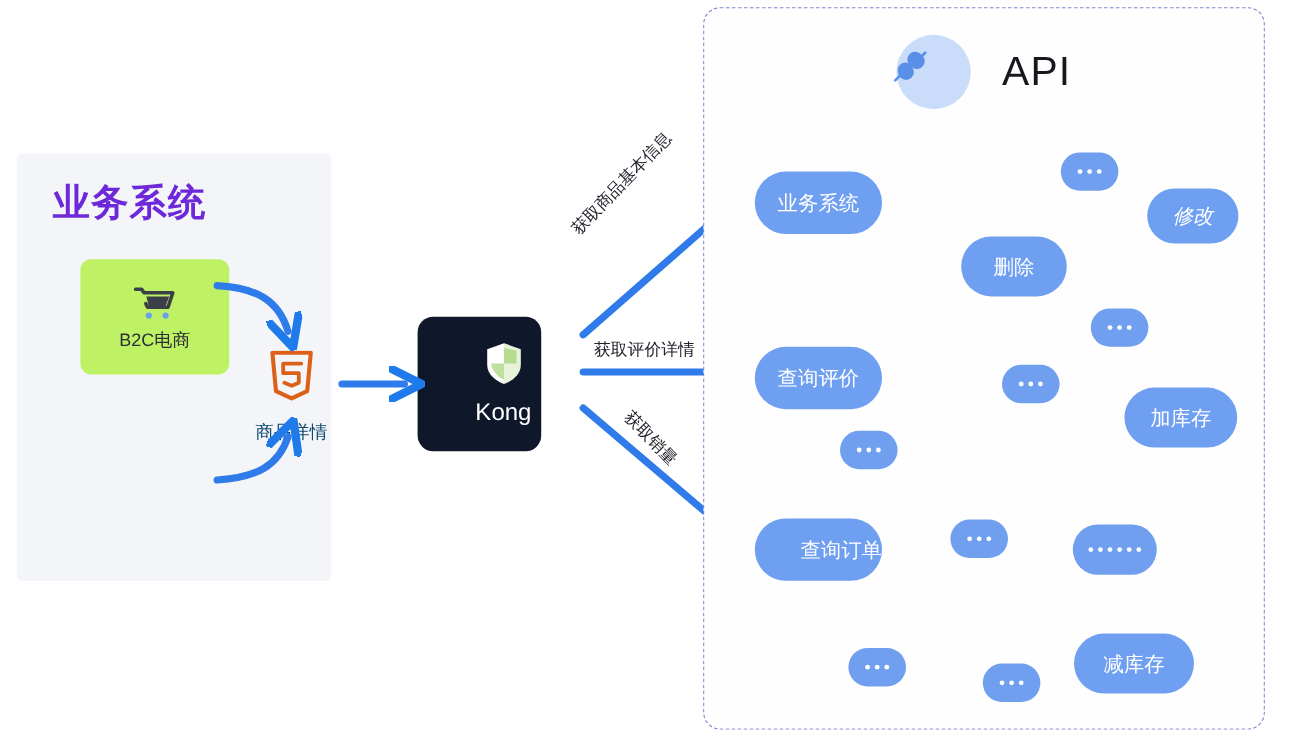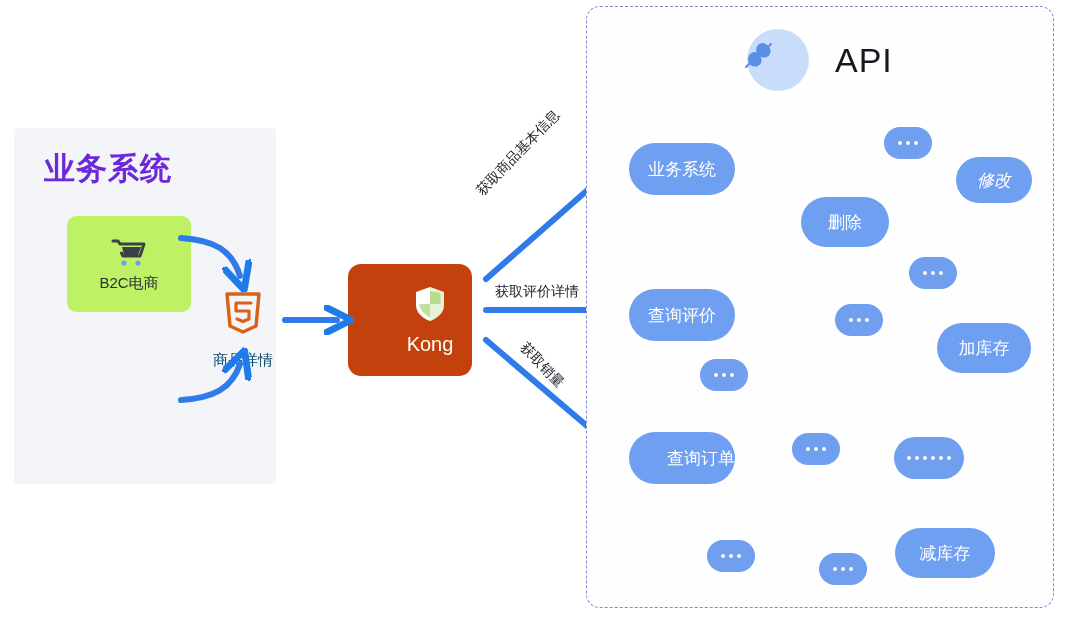--- a/index.html
+++ b/index.html
@@ -37,22 +37,22 @@
   .sys-label { font-size: 15px; color: #2b2f36; }
 
   
   .html5-node { position: absolute; left: 205px; top: 292px; width: 76px; text-align:center; }
   .html5-logo { display:flex; justify-content:center; }
   .html5-label { font-size: 15px; color: #0c4a6e; margin-top: 15px; white-space: nowrap; }
 
   
   .kong-box {
     position: absolute; left: 348px; top: 264px;
-    width: 124px; height: 112px;
-    background: #c2410c;
+    width: 103px; height: 112px;
+    background: #0f172a;
     border-radius: 13px;
     display:flex; flex-direction:column; align-items:center; justify-content:center;padding-left:40px;
   }
   .kong-label { color: #ffffff; font-size: 20px; margin-top: 6px; }
 
   
   .api-panel {
     position: absolute; left: 586px; top: 6px;
     width: 468px; height: 602px;
     border: 1.6px dashed #8089d0;

